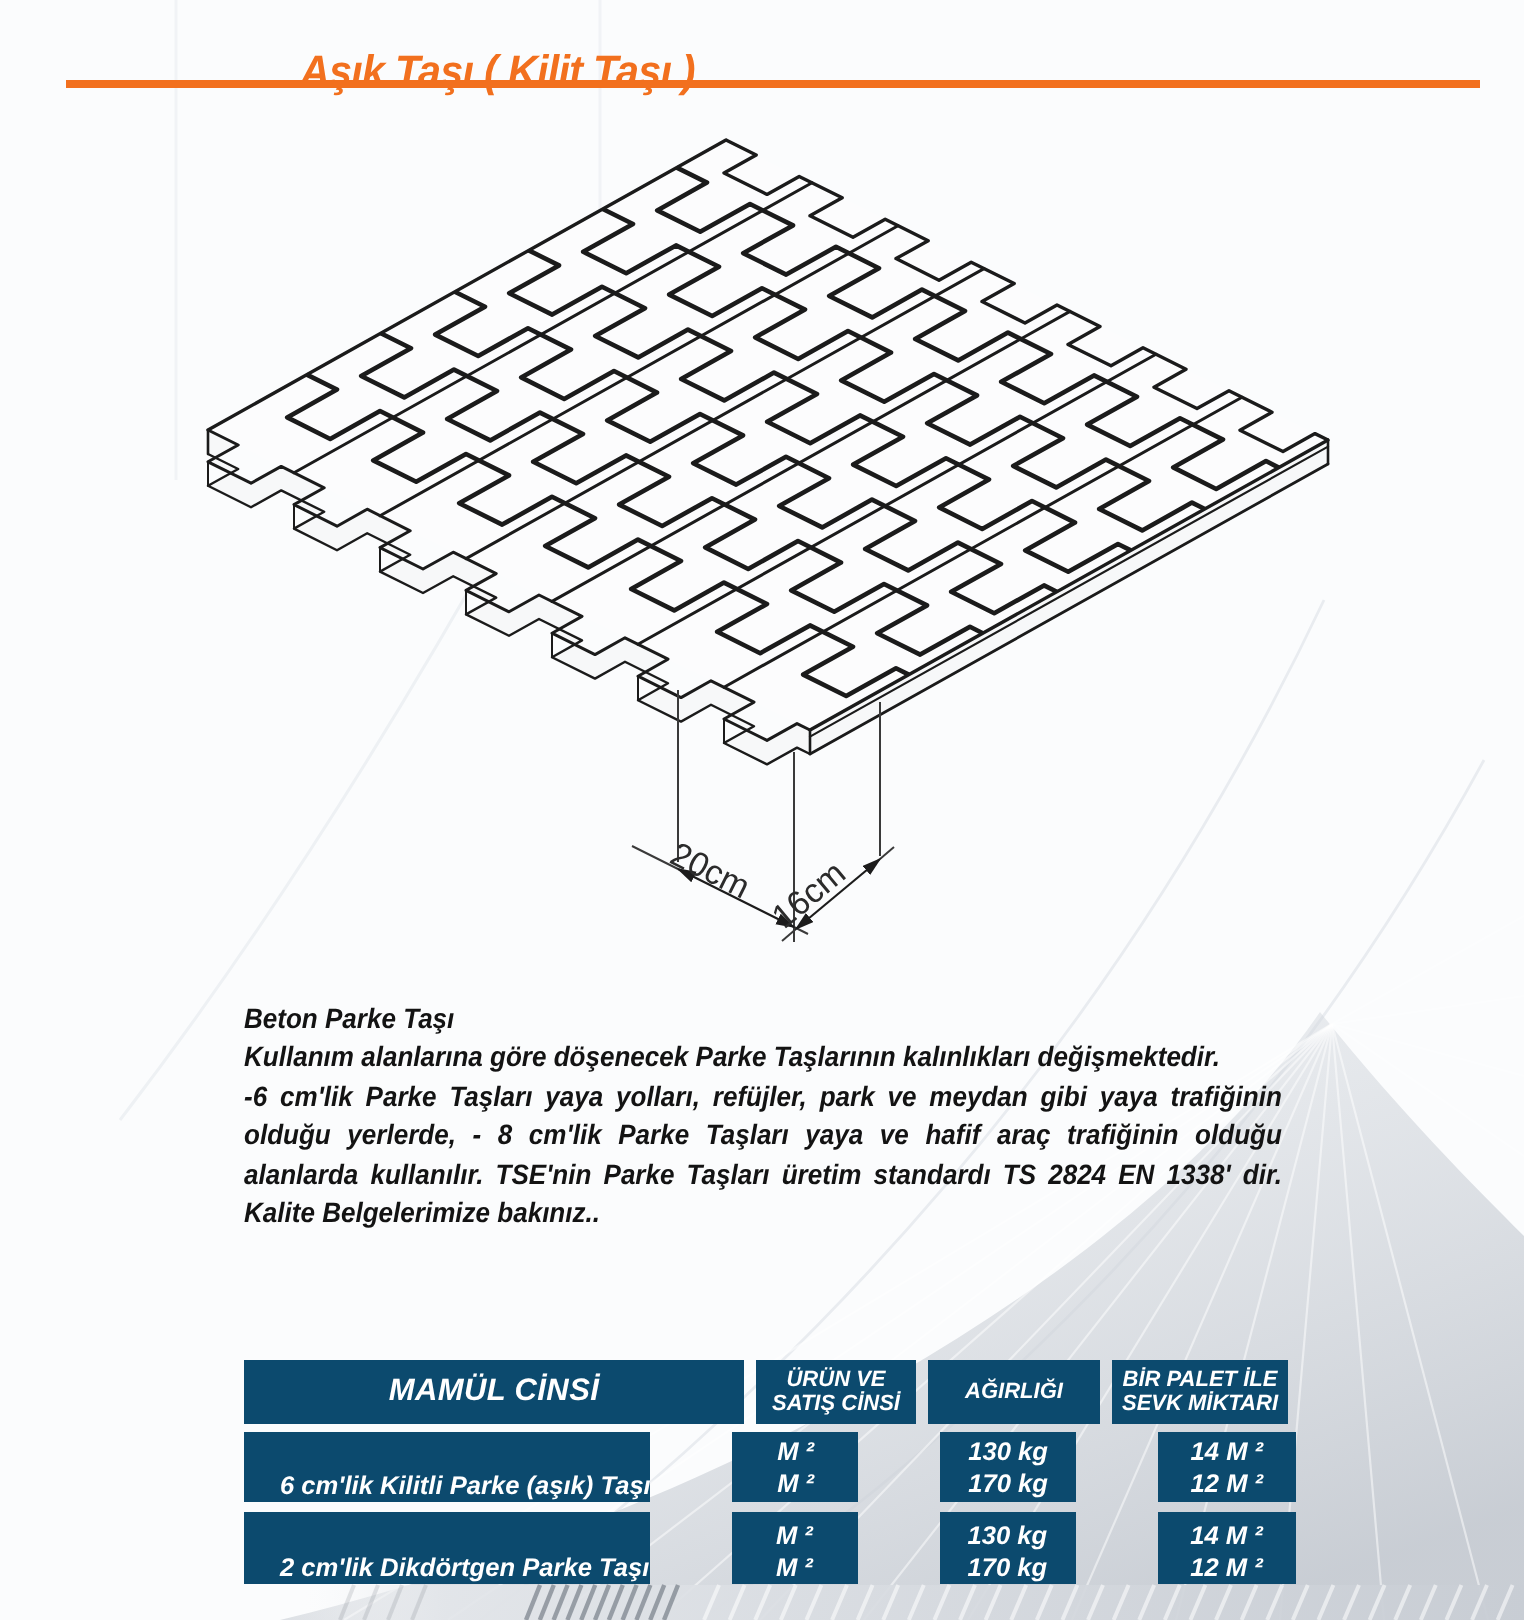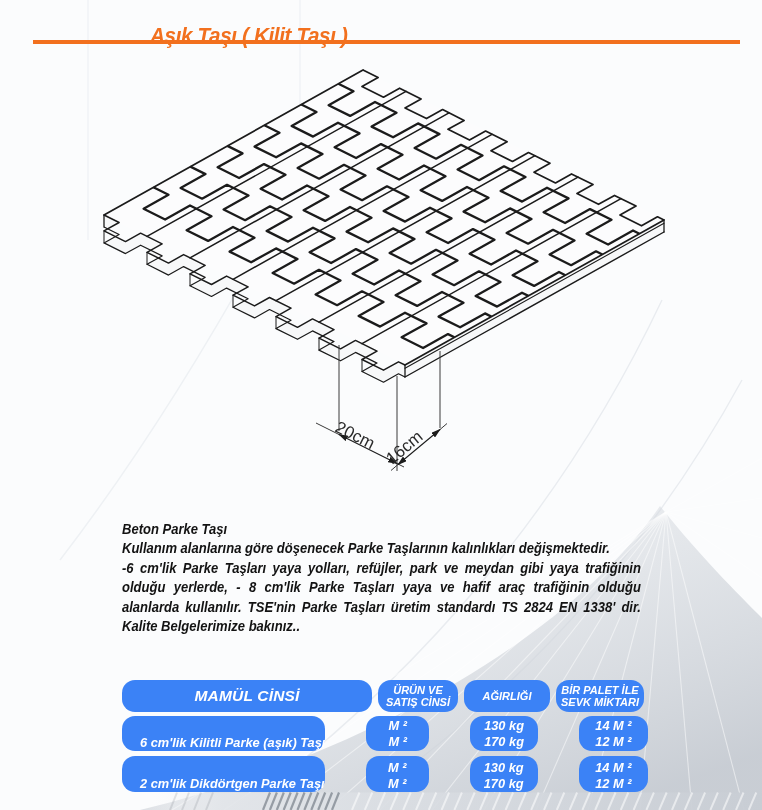--- a/index.html
+++ b/index.html
@@ -7,29 +7,29 @@
         font-family:"Liberation Sans",sans-serif;}
   svg#art{position:absolute;left:0;top:0;z-index:0;}
   svg text{font-family:"Liberation Sans",sans-serif;}
 
   .title{position:absolute;left:150px;top:8px;z-index:2;font-size:22px;font-weight:bold;
          font-style:italic;color:#F2701E;letter-spacing:-.4px;white-space:nowrap;
          transform:scaleX(.94);transform-origin:0 0;}
   .rule{position:absolute;left:33px;top:40px;width:707px;height:3.5px;background:#F2701E;z-index:2;}
 
   .intro{position:absolute;left:122px;top:500px;width:520px;z-index:2;color:#131313;
-         font-weight:bold;font-style:italic;margin-top:20px;}
+         font-weight:bold;font-style:italic;}
   .iline{width:558px;transform:scaleX(.93);transform-origin:0 0;font-size:14px;
          line-height:19.4px;white-space:nowrap;}
   .iline.just{white-space:normal;text-align:justify;text-align-last:justify;height:19.4px;overflow:hidden;}
 
   .tbl{position:absolute;left:122px;top:680px;width:526px;z-index:2;color:#fff;
        font-style:italic;font-weight:bold;}
   .row{display:flex;gap:6px;}
-  .cell{background:#3b82f6;box-sizing:border-box;border-radius:13px;}
+  .cell{background:#0c4a6e;box-sizing:border-box;}
   .c1{width:250px;}.c2{width:80px;}.c3{width:86px;}.c4{width:88px;}
   .hrow{height:32px;}
   .hrow .cell{display:flex;flex-direction:column;align-items:center;justify-content:center;}
   .h1t{font-size:15.5px;letter-spacing:.2px;}
   .h2t{font-size:11px;line-height:12.5px;text-align:center;}
   .h3t{font-size:11px;}
   .grow{margin-top:4px;height:35px;}
   .grow2{margin-top:5px;height:36px;}
   .cell.name{display:flex;flex-direction:column;justify-content:flex-end;padding-left:18px;}
   .cell.val{display:flex;flex-direction:column;justify-content:center;align-items:center;text-align:center;margin-left:35px;}

